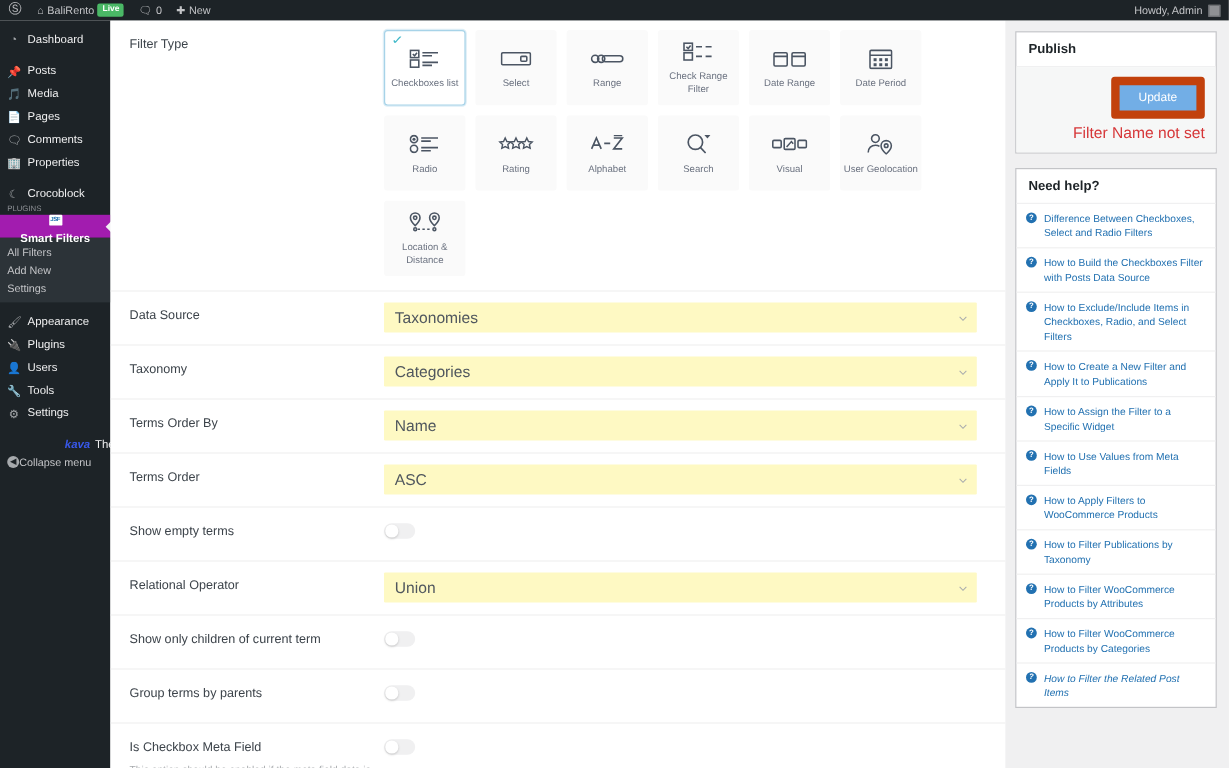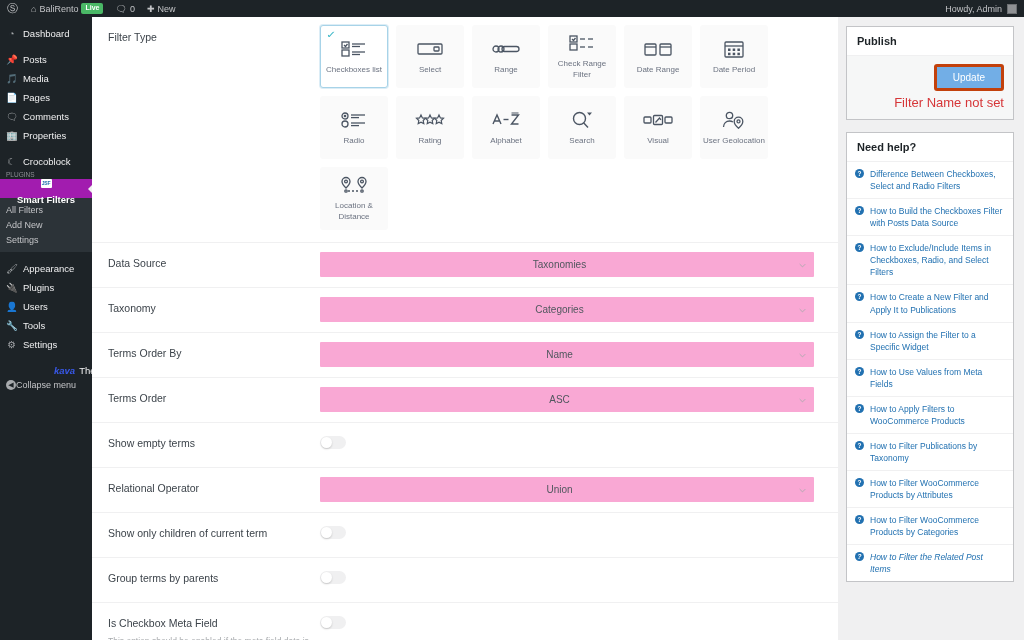--- a/index.html
+++ b/index.html
@@ -149,29 +149,28 @@
   }
   .ftype-icon { color: #4b5563; display:flex; align-items:center; justify-content:center; height: 22px; }
   .ftype-label {
     font-size: 8px; color: #6b7280; line-height: 1.35;
     max-width: 62px;
   }
 
   
   .sel {
     position: relative;
-    background: #f9a8d4;
+    background: #fef9c3;
     border: none;
     height: 25px;
     display: flex; align-items: center;
     padding: 0 24px 0 9px;
-    font-size: 10px;
+    font-size: 13px;
     color: #50575e;
     border-radius: 1px;
-    justify-content: center;
   }
   .sel .chev {
     position: absolute; right: 8px; top: 50%;
     margin-top: -3px;
     width: 7px; height: 7px;
   }
 
   
   .toggle {
     width: 26px; height: 13px;
@@ -205,21 +204,21 @@
     padding: 8px 10px; border-bottom: 1px solid #f0f0f1;
   }
   .publish-body {
     background: #f6f7f7;
     padding: 8px 9px 9px;
     display: flex; flex-direction: column; align-items: flex-end;
     gap: 4px;
   }
   .btn-update {
     background: #72aee6; color: #fff;
-    border: 3px solid #c2410c;
+    border: 7px solid #c2410c;
     border-radius: 3px;
     font-size: 10px;
     padding: 4px 16px;
     line-height: 1.3;
   }
   .publish-error { color: #d63638; font-size: 13px; }
   .help-list { }
   .help-item {
     display: flex; gap: 6px;
     padding: 6px 9px 6px 8px;

